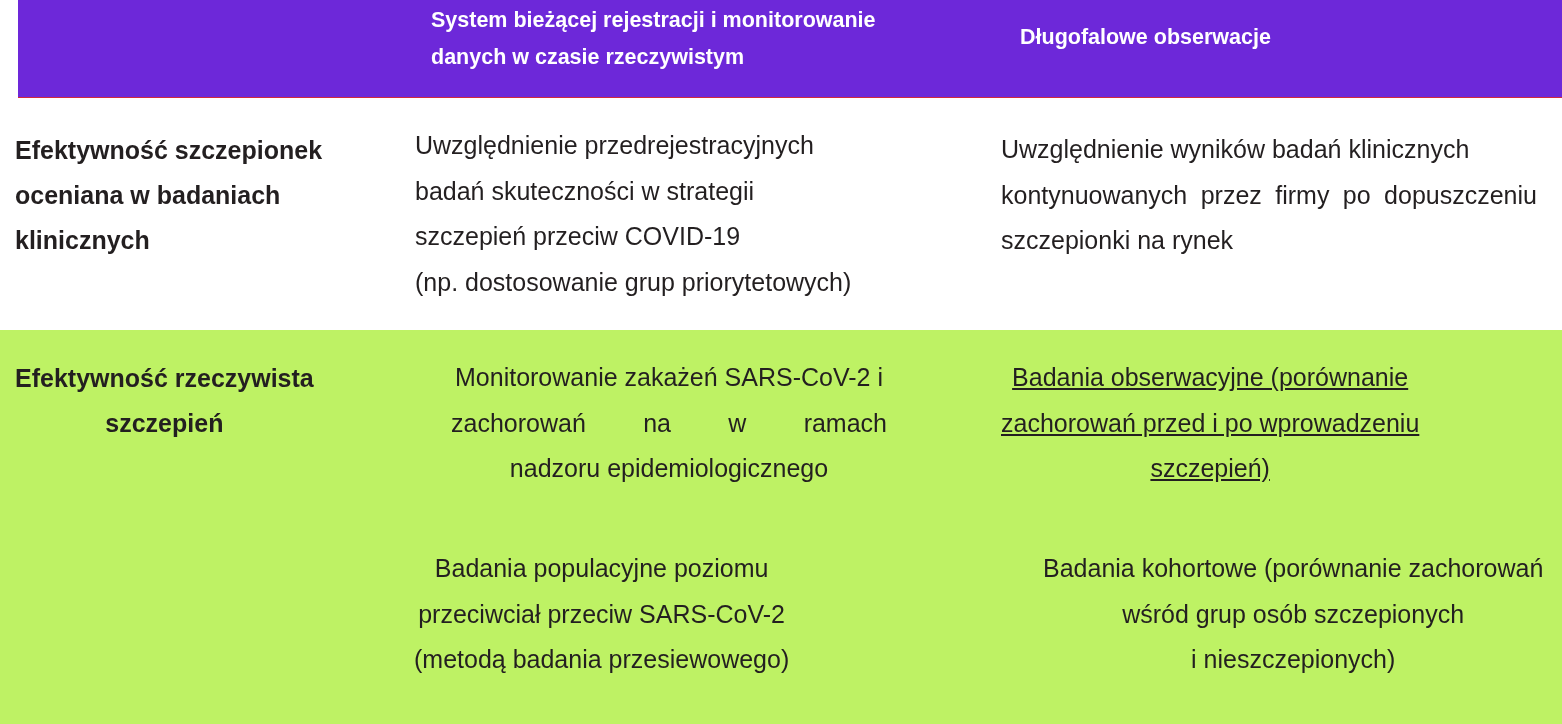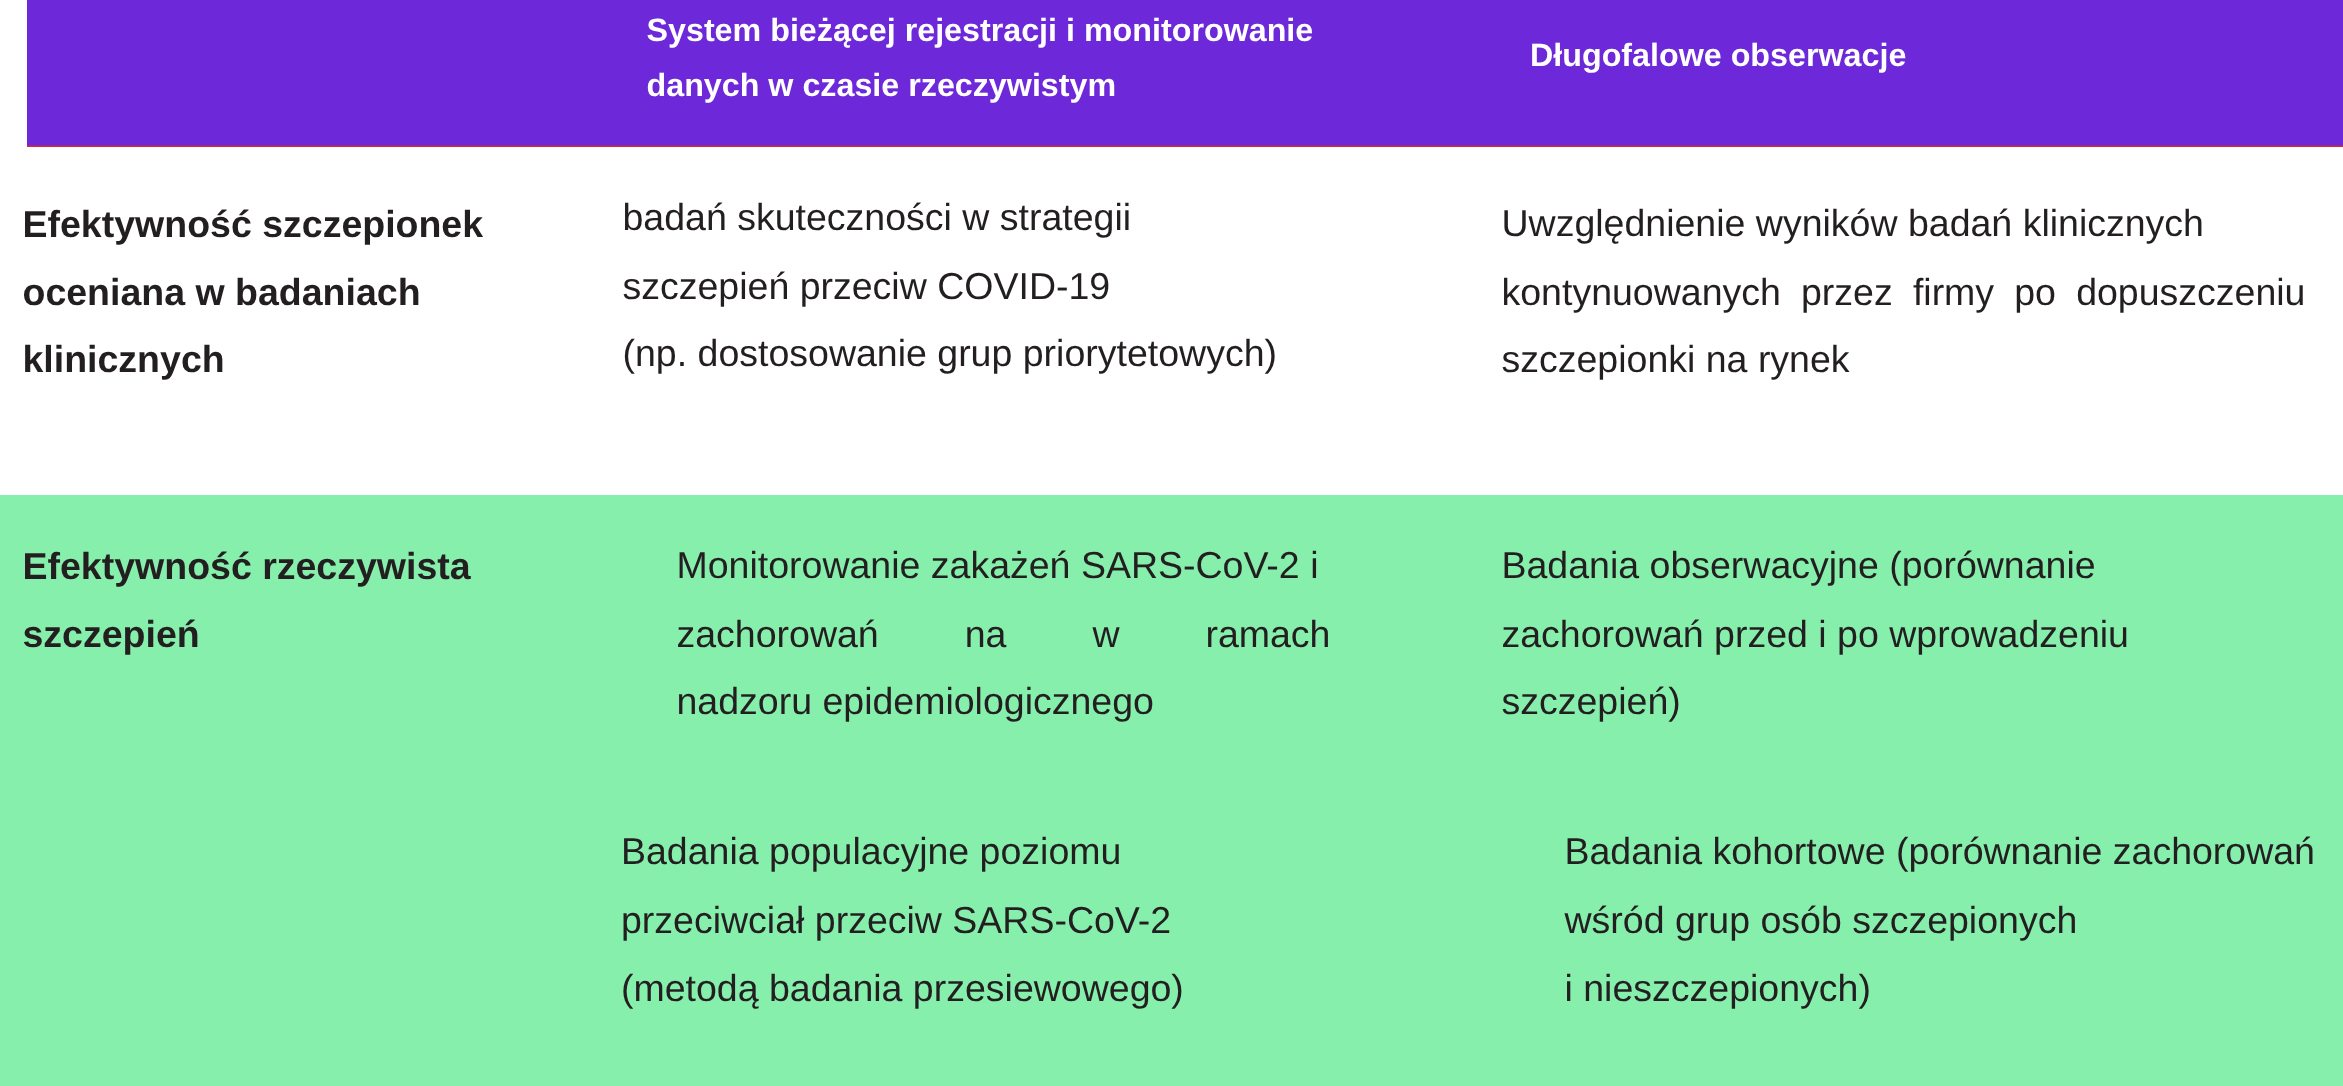--- a/index.html
+++ b/index.html
@@ -36,21 +36,21 @@
     }
     .hcell.col2 { left: 413px; top: 2px; width: 520px; }
     .hcell.col3 { left: 1002px; top: 19px; width: 540px; }
 
     .row {
       position: absolute;
       left: 0;
       width: 1562px;
     }
     .row.r1 { top: 98px; height: 232px; background: #ffffff; }
-    .row.r2 { top: 330px; height: 394px; background: #86efac; }
+    .row.r2 { top: 330px; height: 394px; background: #bef264; text-align: center; }
 
     .rowhead {
       position: absolute;
       left: 15px;
       font-weight: bold;
       font-size: 25px;
       line-height: 45px;
       color: #231f20;
     }
     .cell {
@@ -77,20 +77,21 @@
   </div>
 
   <div class="row r1">
     <div class="rowhead" style="top:30px;">
       <span class="line">Efektywność szczepionek</span>
       <span class="line">oceniana w badaniach</span>
       <span class="line">klinicznych</span>
     </div>
 
     <div class="cell" style="left:415px; top:25px;">
+      <span class="line">Uwzględnienie przedrejestracyjnych</span>
       <span class="line">badań skuteczności w strategii</span>
       <span class="line">szczepień przeciw COVID-19</span>
       <span class="line">(np. dostosowanie grup priorytetowych)</span>
     </div>
 
     <div class="cell" style="left:1001px; top:29px; width:536px;">
       <span class="line">Uwzględnienie wyników badań klinicznych</span>
       <span class="line" style="display:flex; justify-content:space-between; white-space:normal;">
         <span>kontynuowanych</span>
           <span>przez</span>
@@ -118,21 +119,21 @@
       </span>
       <span class="line">nadzoru epidemiologicznego</span>
     </div>
 
     <div class="cell" style="left:414px; top:216px;">
       <span class="line">Badania populacyjne poziomu</span>
       <span class="line">przeciwciał przeciw SARS-CoV-2</span>
       <span class="line">(metodą badania przesiewowego)</span>
     </div>
 
-    <div class="cell" style="left:1001px; top:25px;">
+    <div class="cell" style="left:1001px; top:25px;text-decoration:underline;">
       <span class="line">Badania obserwacyjne (porównanie</span>
       <span class="line">zachorowań przed i po wprowadzeniu</span>
       <span class="line">szczepień)</span>
     </div>
 
     <div class="cell" style="left:1043px; top:216px;">
       <span class="line">Badania kohortowe (porównanie zachorowań</span>
       <span class="line">wśród grup osób szczepionych</span>
       <span class="line">i nieszczepionych)</span>
     </div>

